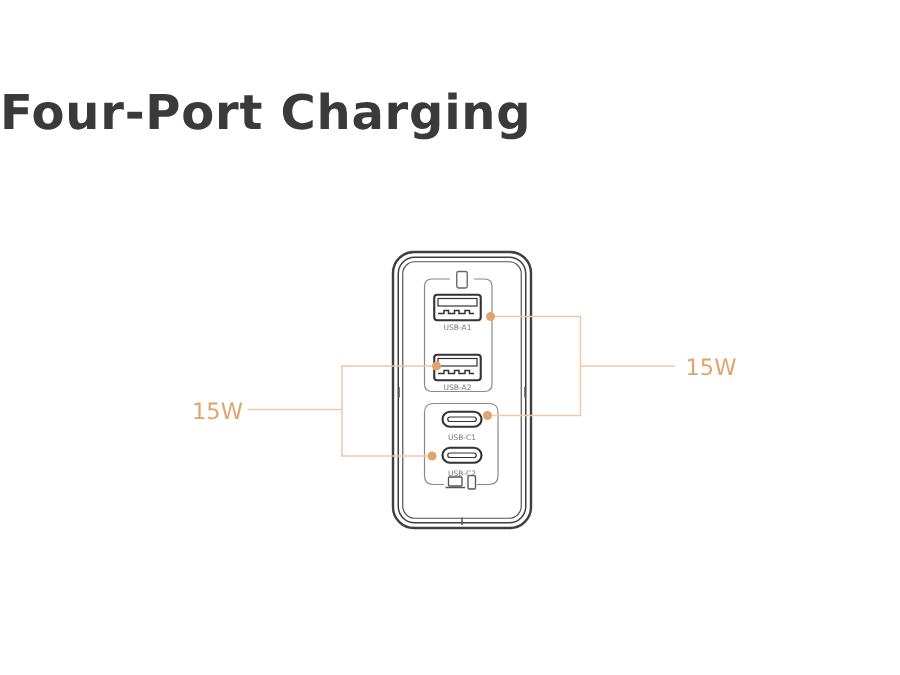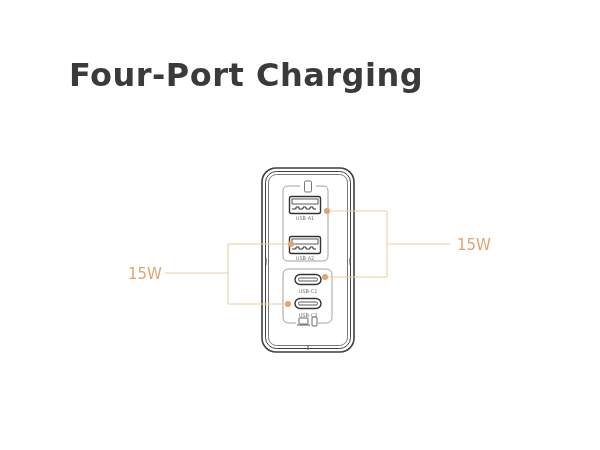--- a/index.html
+++ b/index.html
@@ -1,18 +1,18 @@
 <!DOCTYPE html>
 <html><head>
   <meta charset="utf-8">
   <style>
     html, body { margin: 0; padding: 0; background: #ffffff; }
     body { width: 600px; height: 450px; position: relative; overflow: hidden; font-family: "DejaVu Sans", sans-serif; }
     .title {
-      position: absolute; left: 0; top: 56px; width: 492px; text-align: center;
+      position: absolute; left: 0; top: 56px; width: 492px; 
       font-family: "DejaVu Sans", sans-serif; font-weight: bold; font-size: 32px;
       color: #3a3a3a; letter-spacing: 0.5px;
     }
     svg.diagram { position: absolute; left: 0; top: 0; }
     .wlabel { font-family: "DejaVu Sans", sans-serif; font-size: 15px; fill: #e0a56e; }
     .plabel { font-family: "DejaVu Sans", sans-serif; font-size: 5px; fill: #777; }
   </style>
 </head>
 <body>
 

